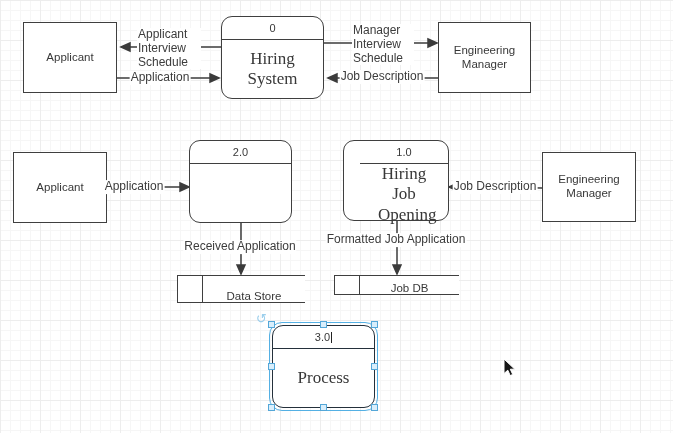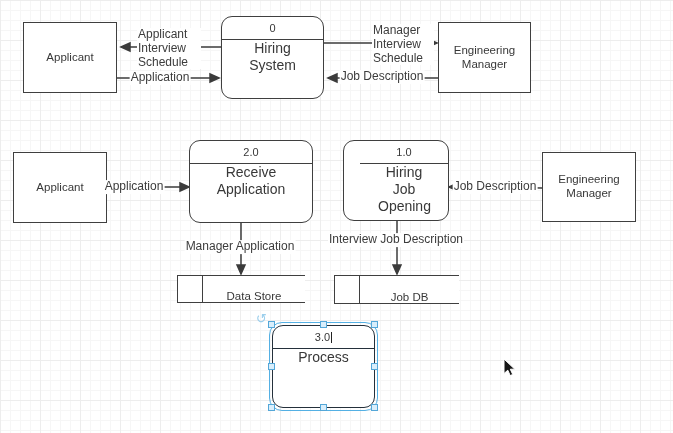--- a/index.html
+++ b/index.html
@@ -23,22 +23,22 @@
   .entity .lbl{width:74px;}
   .process{
     position:absolute;background:#fff;border:1.5px solid #3f3f3f;border-radius:11px;
     box-sizing:border-box;display:flex;flex-direction:column;color:#383838;
   }
   .process .num{
     height:22px;border-bottom:1.5px solid #3f3f3f;display:flex;align-items:center;
     justify-content:center;font-size:11px;flex:none;
   }
   .process .body{
-    flex:1;display:flex;justify-content:center;text-align:center;
-    font-size:14px;line-height:1.2;
+    flex:1;display:flex;align-items:center;justify-content:center;text-align:center;
+    font-size:17px;line-height:1.2;font-family:Liberation Serif, serif;
   }
   .datastore{
     position:absolute;background:#fff;border:1.5px solid #3f3f3f;border-right:none;
     box-sizing:border-box;display:flex;align-items:flex-end;color:#383838;font-size:11.5px;
   }
   .datastore .cell{width:24px;height:100%;border-right:1.5px solid #3f3f3f;flex:none;}
   .datastore .dslbl{flex:1;text-align:center;}
   .flowlabel{
     position:absolute;font-size:12px;color:#3c3c3c;line-height:1.15;
     background:#fff;padding:0 1px;white-space:normal;
@@ -116,52 +116,49 @@
     <span class="lbl">Engineering Manager</span>
   </div>
 
   <div class="process" style="left:221px;top:16px;width:103px;height:83px;">
     <div class="num">0</div>
     <div class="body">
         <span style="width:80px;">Hiring System</span>
       </div>
   </div>
 
-  <div class="process" style="left:189px;top:140px;width:124px;height:83px;">
+  <div class="process" style="left:189px;top:140px;width:103px;height:83px;">
     <div class="num">2.0</div>
-    <div class="body">
-        <span style="width:72px;">Receive Application</span>
-      </div>
   </div>
 
   <div class="process" style="left:343px;top:140px;width:106px;height:81px;padding-left:16px;">
     <div class="num">1.0</div>
     <div class="body">
         <span style="width:52px;">Hiring Job Opening</span>
       </div>
   </div>
 
   <div class="datastore" style="left:177px;top:275px;width:128px;height:28px;">
     <div class="cell"></div>
     <div class="dslbl">Data Store</div>
   </div>
 
-  <div class="datastore" style="left:334px;top:275px;width:125px;height:29px;">
+  <div class="datastore" style="left:334px;top:275px;width:125px;height:20px;">
     <div class="cell"></div>
     <div class="dslbl">Job DB</div>
   </div>
 
   <div class="flowlabel" style="left:137px;top:28px;width:62px;text-align:left;">Applicant Interview Schedule</div>
   <div class="flowlabel center" style="left:160px;top:78px;">Application</div>
-  <div class="flowlabel" style="left:352px;top:24px;width:60px;text-align:left;margin-left:20px;">Manager Interview Schedule</div>
+  <div class="flowlabel" style="left:352px;top:24px;width:60px;text-align:left;">Manager Interview Schedule</div>
   <div class="flowlabel center" style="left:382px;top:77px;">Job Description</div>
   <div class="flowlabel center" style="left:134px;top:187px;">Application</div>
   <div class="flowlabel center" style="left:495px;top:187px;">Job Description</div>
-  <div class="flowlabel center" style="left:240px;top:247px;">Manager Application</div>
-  <div class="flowlabel center" style="left:396px;top:240px;">Interview Job Description</div>
+  <div class="flowlabel center" style="left:240px;top:247px;">Received Application</div>
+  <div class="flowlabel center" style="left:396px;top:240px;">Formatted Job Application</div>
 
   <div class="sel-wrap" style="left:272px;top:325px;width:103px;height:83px;">
     <div class="sel-outline"></div>
     <div class="process sel-shape">
       <div class="num">
           <span>3.0</span>
           <span class="caret"></span>
         </div>
       <div class="body">
           <span>Process</span>

